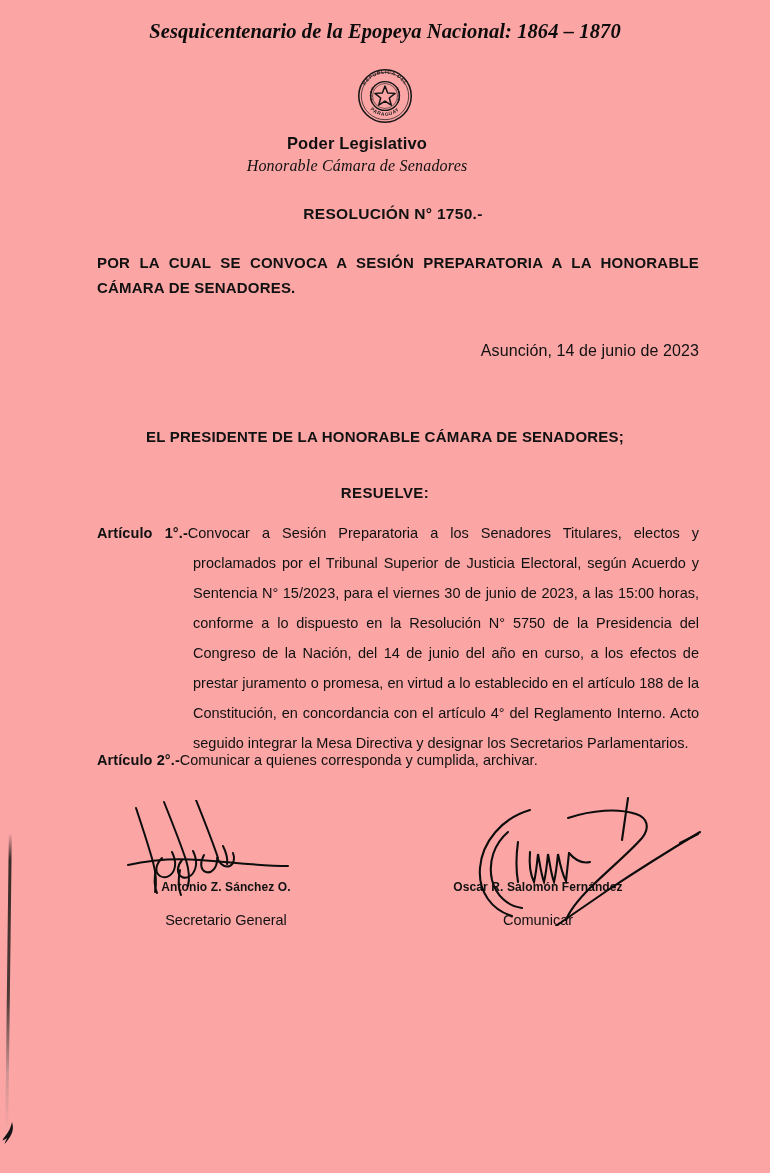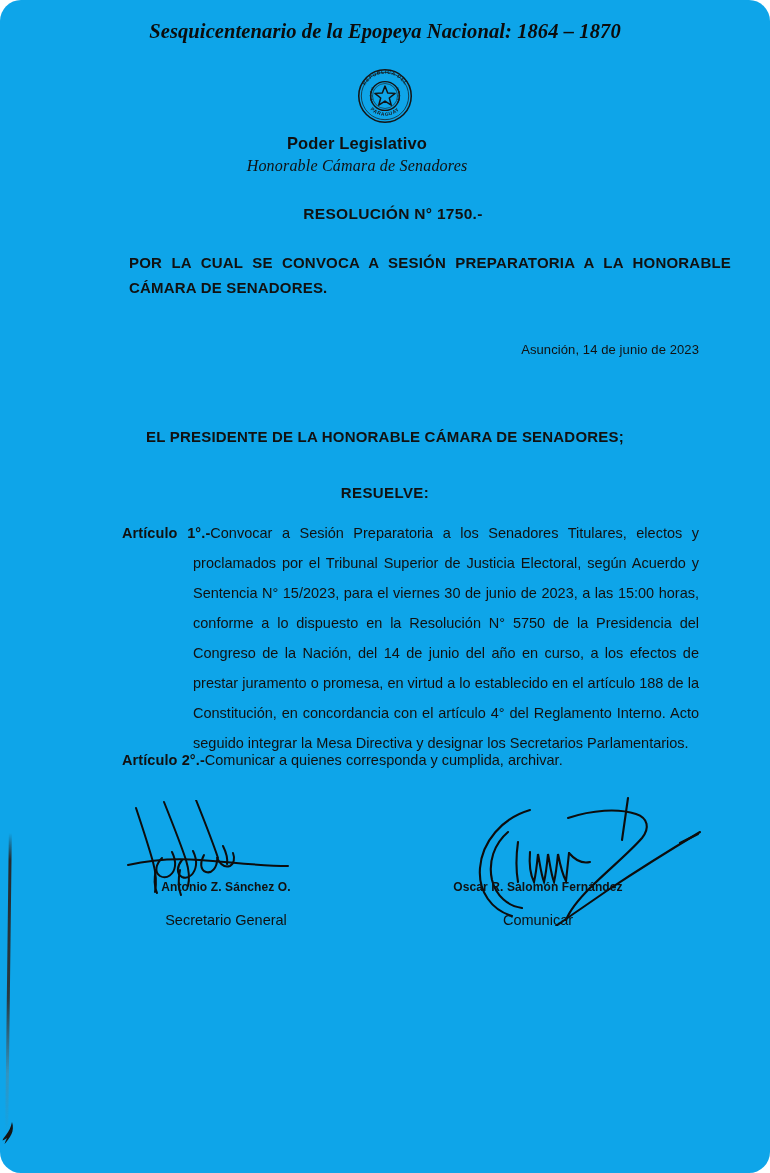--- a/index.html
+++ b/index.html
@@ -6,25 +6,24 @@
   html, body {
     margin: 0;
     padding: 0;
     background: #ffffff;
   }
   .page {
     position: relative;
     width: 770px;
     height: 1173px;
     margin: 0 auto;
-    background: #0ea5e9;
+    background: #fca5a5;
     color: #111111;
     font-family: "Liberation Sans", sans-serif;
     overflow: hidden;
-    border-radius: 21px;
   }
 
   
   .scan-edge {
     position: absolute;
     left: 7px;
     top: 833px;
     width: 3px;
     height: 300px;
     background: linear-gradient(to bottom,
@@ -107,30 +106,29 @@
     position: absolute;
     top: 250px;
     left: 97px;
     width: 602px;
     font-size: 15px;
     font-weight: 700;
     line-height: 25px;
     text-align: justify;
     text-align-last: left;
     letter-spacing: 0.2px;
-    margin-left: 32px;
   }
 
   .place-date {
     position: absolute;
     top: 342px;
     left: 97px;
     width: 602px;
     text-align: right;
-    font-size: 13px;
+    font-size: 16px;
     font-weight: 400;
     letter-spacing: 0.1px;
   }
 
   .authority {
     position: absolute;
     top: 428px;
     left: 0;
     width: 770px;
     text-align: center;
@@ -169,21 +167,20 @@
   .article-2 {
     top: 749px;
     padding-left: 96px;
     text-indent: -96px;
     width: 506px;
     line-height: 22px;
   }
   .art-label {
     font-weight: 700;
     letter-spacing: 0.1px;
-    margin-left: 25px;
   }
 
   
   .sig {
     position: absolute;
     top: 880px;
     width: 300px;
     text-align: center;
   }
   .sig-left  { left: 76px; }

